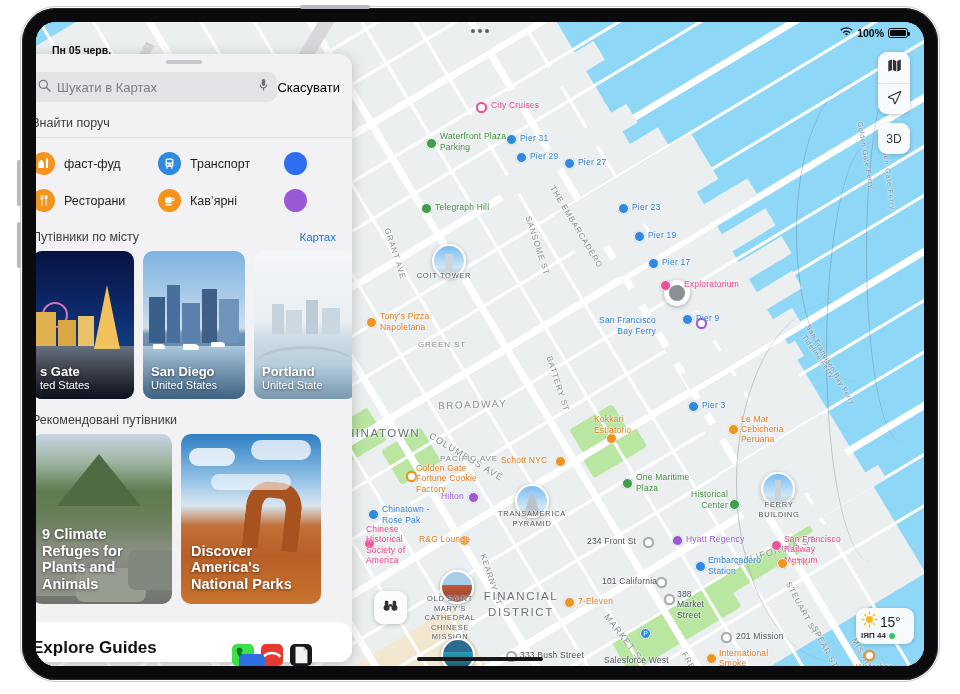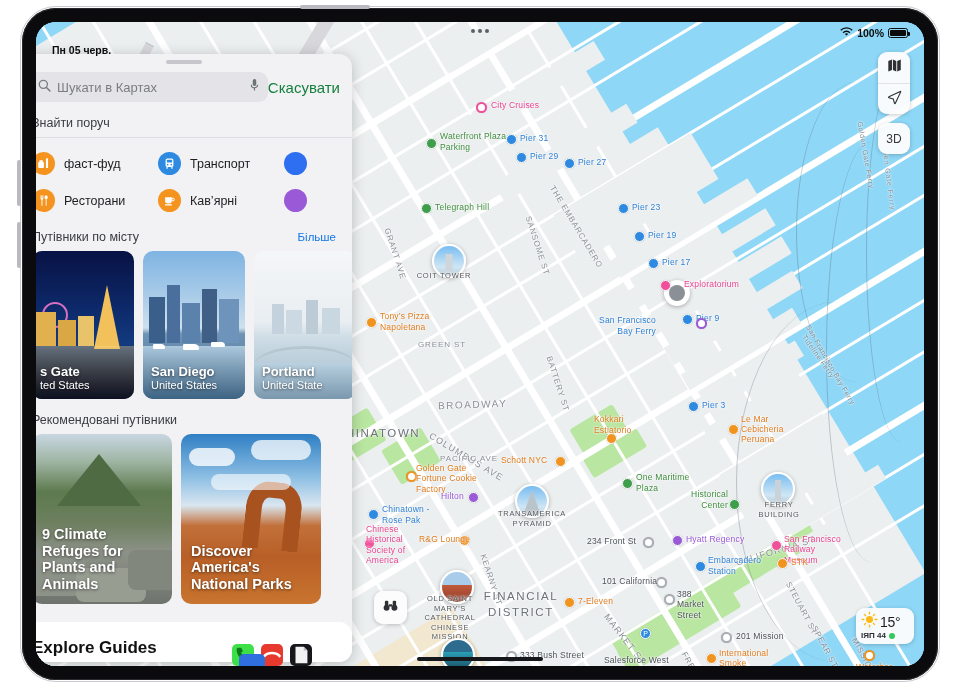--- a/index.html
+++ b/index.html
@@ -207,21 +207,21 @@
     margin: 6px auto 0;
   }
   .search-row {
     display: flex; align-items: center; padding: 8px 10px 0 14px;
   }
   .search-field {
     flex: 1; height: 30px; background: #e4e4e8; border-radius: 9px;
     display: flex; align-items: center; gap: 6px; padding: 0 8px;
   }
   .search-field .ph { flex: 1; font-size: 13px; color: #7a7d82; }
-  .cancel-link { font-size: 15px; color: #15803d; white-space: nowrap; padding-right: 2px; cursor: pointer; }
+  .cancel-link { font-size: 13px; color: #000000; white-space: nowrap; padding-right: 2px; cursor: pointer; }
 
   .section-hdr {
     display: flex; align-items: baseline; padding: 14px 16px 7px 16px;
   }
   .section-hdr .t { font-size: 12.5px; color: #3a3c40; font-weight: 400; }
   .section-hdr .more { margin-left: auto; font-size: 11.5px; color: #1277e8; cursor: pointer; }
 
   .divider { height: 1px; background: #dedee2; margin: 0 0 0 16px; }
 
   .chips {
@@ -747,21 +747,21 @@
           <span class="chip-lb">Кав’ярні</span>
         </div>
         <div class="chip">
           <span class="chip-ic" style="background:#9a59d6"></span>
           <span class="chip-lb"></span>
         </div>
       </div>
 
       <div class="section-hdr">
         <span class="t">Путівники по місту</span>
-        <span class="more">Більше</span>
+        <span class="more">Картах</span>
       </div>
 
       <div class="card-row">
         <div class="city-card">
           <div class="art-vegas">
             <div class="wheel"></div>
             <div class="eiffel"></div>
             <div class="bldg-l" style="left:2px;width:22px;height:34px;background:#e0b14e;"></div>
             <div class="bldg-l" style="left:26px;width:18px;height:26px;background:#d9a845;"></div>
             <div class="bldg-l" style="left:46px;width:16px;height:30px;background:#e8c36a;"></div>

